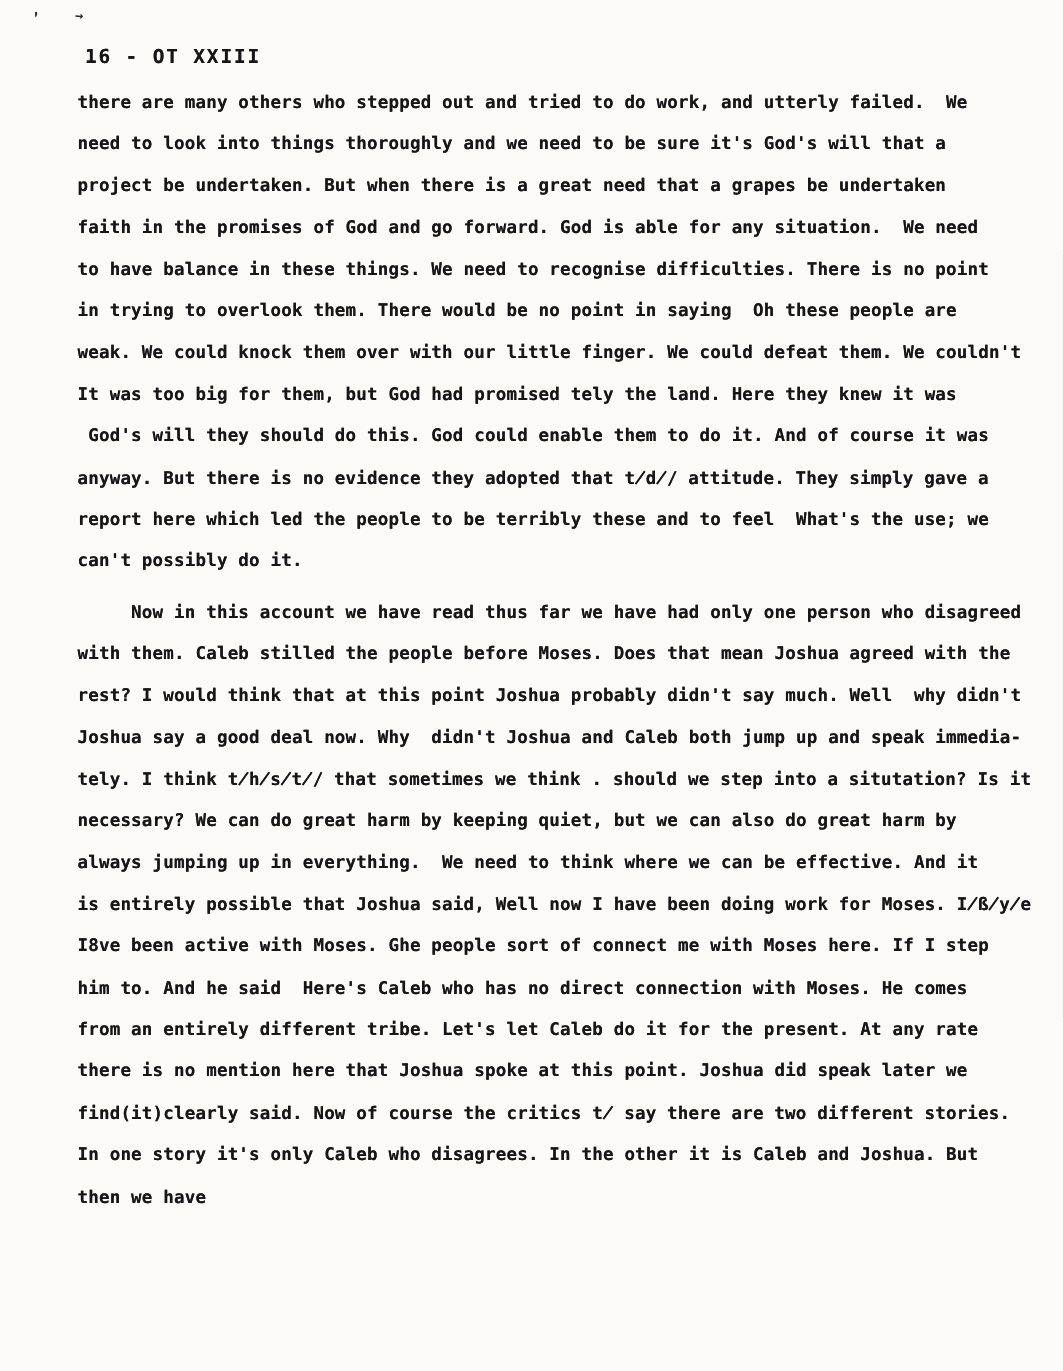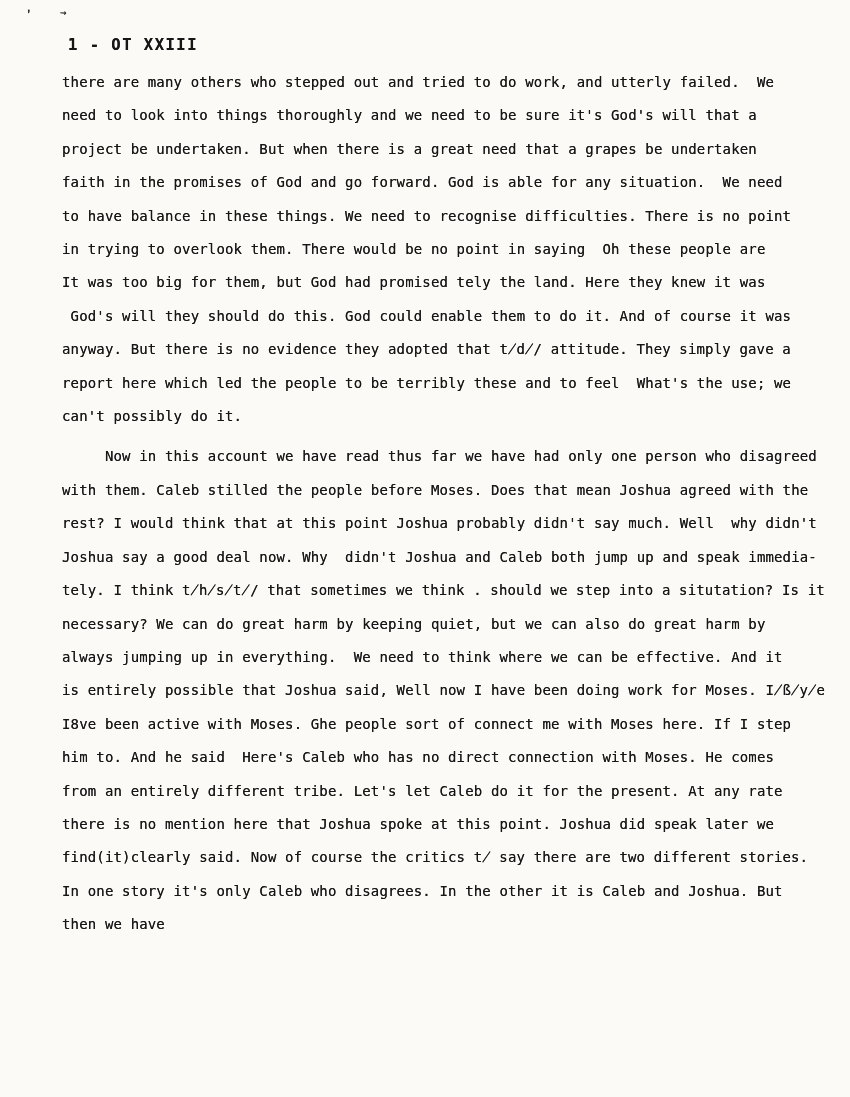--- a/index.html
+++ b/index.html
@@ -38,43 +38,44 @@
     position: absolute;
     left: 62px;
     top: 66px;
     right: 20px;
   }
   .paragraph { margin: 0; }
   .paragraph + .paragraph { margin-top: 7px; }
   .typed-line {
     white-space: pre;
     font-size: 14px;
-    font-weight: normal;
+    font-weight: bold;
     line-height: 33.4px;
     letter-spacing: 0.15px;
     text-shadow: 0 0 0.5px rgba(10,10,10,0.75);
   }
 </style>
 </head>
 <body>
 
 <div class="page">
   <span class="stray-mark m1">’</span>
   <span class="stray-mark m2">→</span>
 
-  <div class="page-header">1 - OT XXIII</div>
+  <div class="page-header">16 - OT XXIII</div>
 
   <div class="doc-body">
     <div class="paragraph">
         <div class="typed-line">there are many others who stepped out and tried to do work, and utterly failed.  We</div>
         <div class="typed-line">need to look into things thoroughly and we need to be sure it's God's will that a</div>
         <div class="typed-line">project be undertaken. But when there is a great need that a grapes be undertaken</div>
         <div class="typed-line">faith in the promises of God and go forward. God is able for any situation.  We need</div>
         <div class="typed-line">to have balance in these things. We need to recognise difficulties. There is no point</div>
         <div class="typed-line">in trying to overlook them. There would be no point in saying  Oh these people are</div>
+        <div class="typed-line">weak. We could knock them over with our little finger. We could defeat them. We couldn't</div>
         <div class="typed-line">It was too big for them, but God had promised tely the land. Here they knew it was</div>
         <div class="typed-line"> God's will they should do this. God could enable them to do it. And of course it was</div>
         <div class="typed-line">anyway. But there is no evidence they adopted that t̸d̸/ attitude. They simply gave a</div>
         <div class="typed-line">report here which led the people to be terribly these and to feel  What's the use; we</div>
         <div class="typed-line">can't possibly do it.</div>
       </div>
     <div class="paragraph">
         <div class="typed-line">     Now in this account we have read thus far we have had only one person who disagreed</div>
         <div class="typed-line">with them. Caleb stilled the people before Moses. Does that mean Joshua agreed with the</div>
         <div class="typed-line">rest? I would think that at this point Joshua probably didn't say much. Well  why didn't</div>

